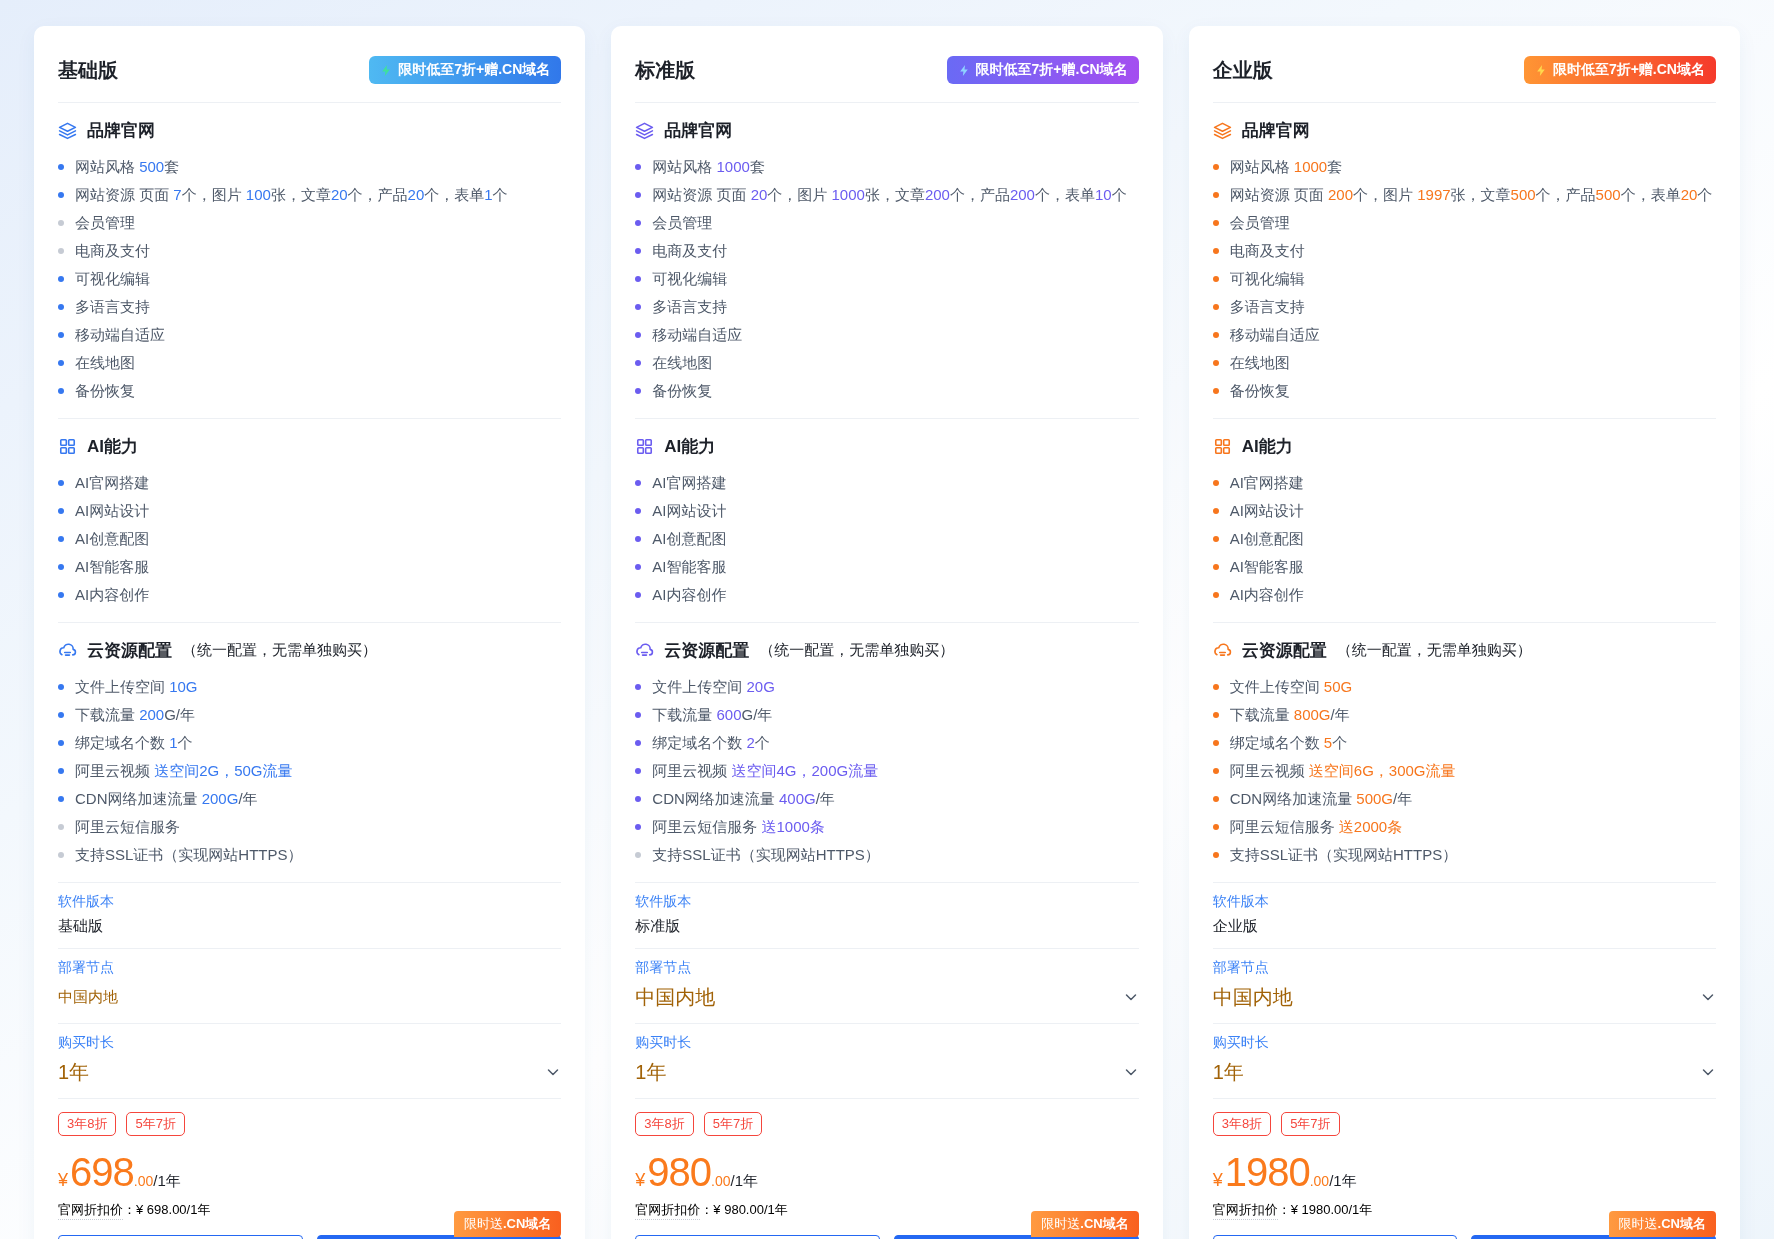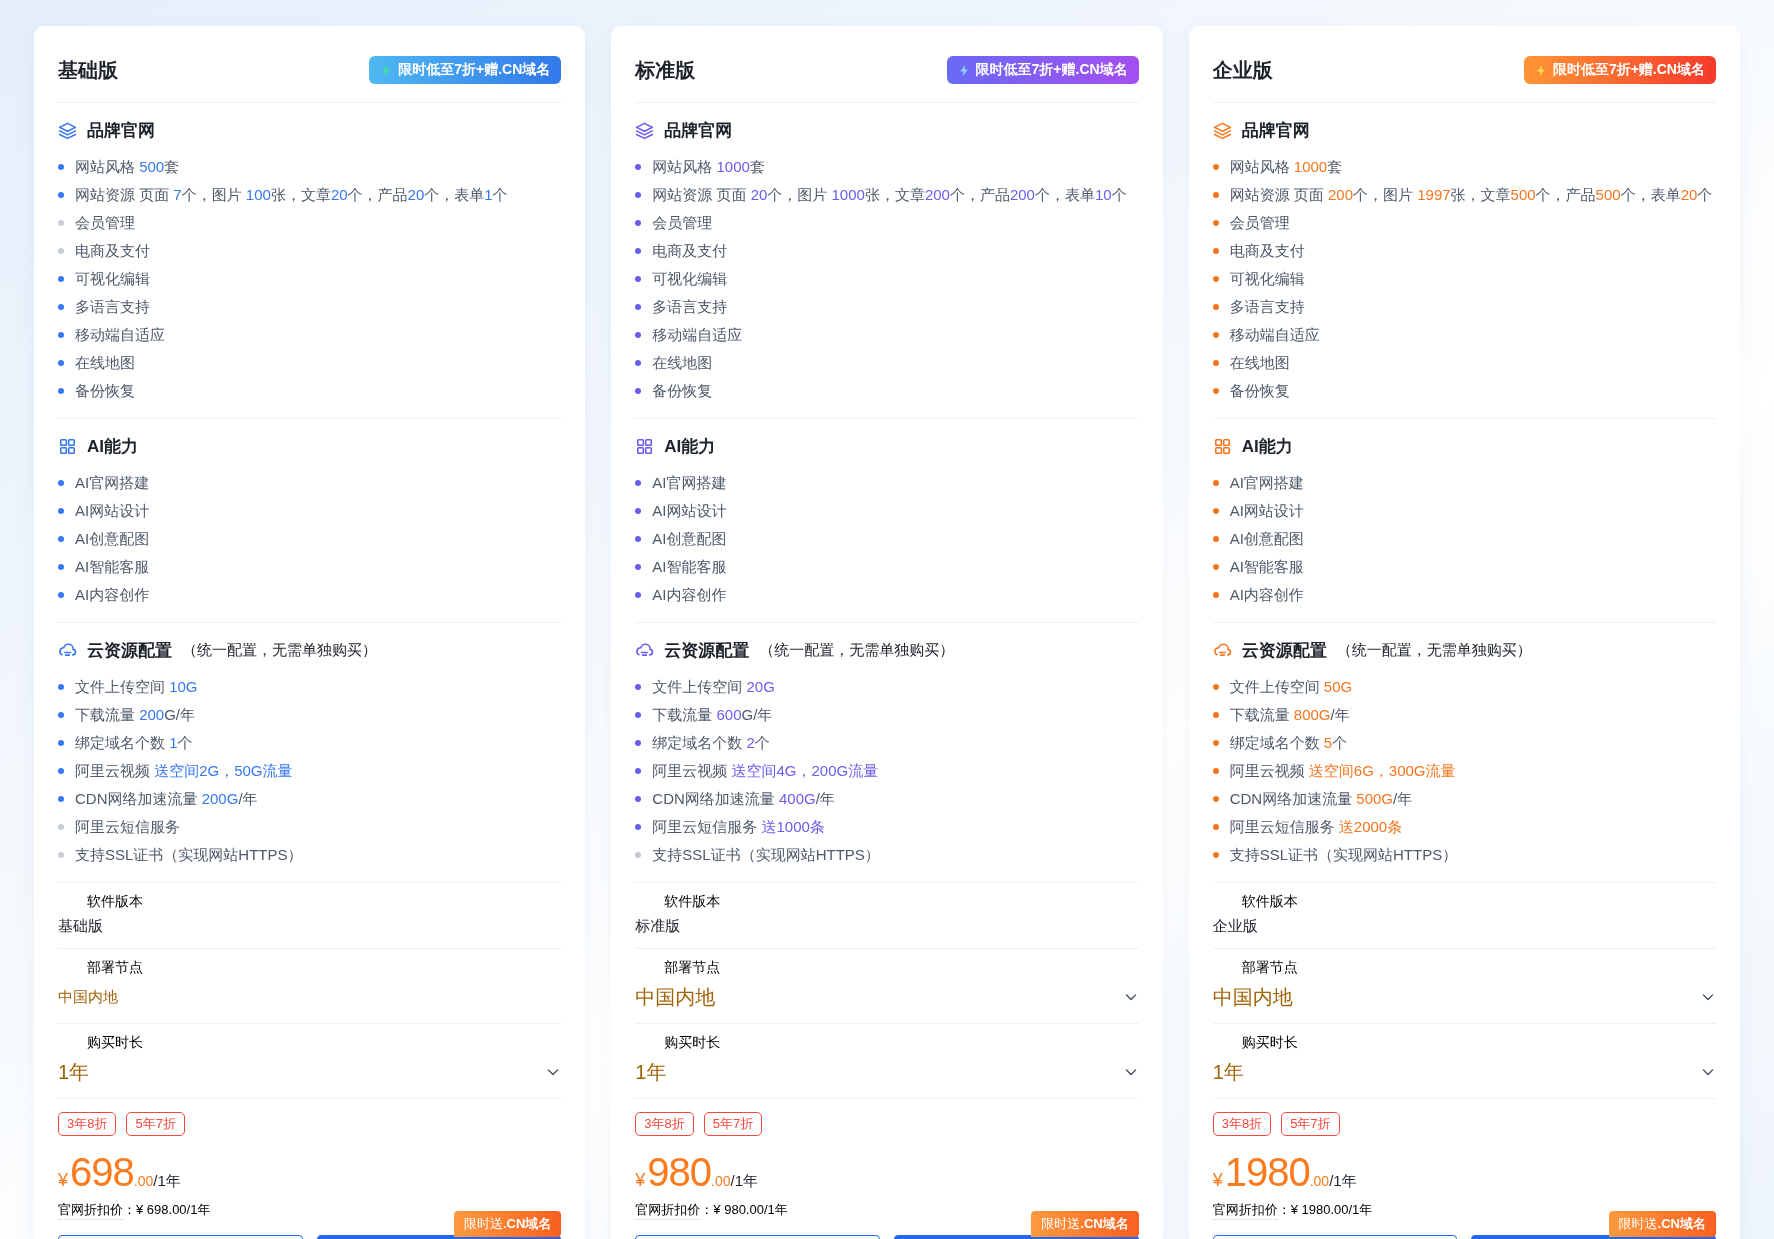--- a/index.html
+++ b/index.html
@@ -26,21 +26,21 @@
   .sec-icon svg { width:19px; height:19px; }
   .sec-title { font-size:17px; font-weight:600; color:#1d2129; }
   .sec-note { font-size:15px; color:#1d2129; }
   ul.feat-list { list-style:none; margin:0 0 13px; padding:0; }
   ul.feat-list li { display:flex; align-items:center; height:28px; font-size:15px; color:#4e5969; }
   .dot { width:6px; height:6px; border-radius:50%; background:var(--accent); margin-right:11px; flex:none; }
   li.off { color:#c6cbd4; }
   li.off .dot { background:#c6cbd4; }
   .val { color:var(--accent); }
   .kv { padding:10px 0 12px; }
-  .kv-label { font-size:14px; color:#000000; margin-bottom:6px;margin-left:29px; }
+  .kv-label { font-size:14px; color:#3b82f6; margin-bottom:6px; }
   .kv-value-sm { font-size:15px; color:#1d2129; }
   .kv-row { display:flex; justify-content:space-between; align-items:center; min-height:28px; }
   .kv-value { font-size:20px; color:#a16207; }
   .kv.plain .kv-value { font-size:15px; }
   .chev { display:inline-flex; }
   .chev svg { width:16px; height:16px; }
   .tags { display:flex; gap:10px; margin:13px 0 4px; }
   .tag { border:1px solid #f5463d; color:#f5463d; font-size:13px; line-height:1; padding:4px 8px 5px; border-radius:5px;text-align:right; }
   .price-row { display:flex; align-items:baseline; margin-top:12px; color:#fa7a1c; }
   .cur { font-size:18px; margin-right:2px; }

